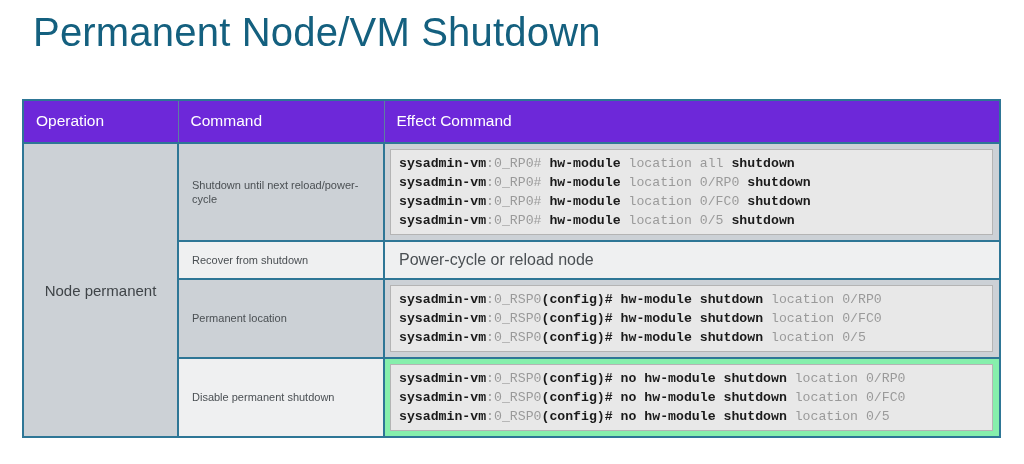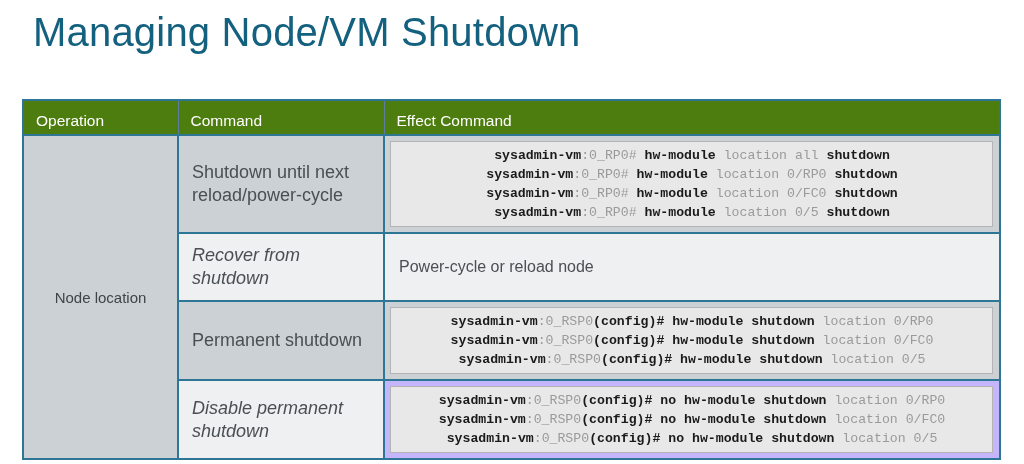--- a/index.html
+++ b/index.html
@@ -42,26 +42,26 @@
   table.grid {
     width: 100%;
     border-collapse: collapse;
     table-layout: fixed;
   }
   table.grid col.c-op  { width: 154px; }
   table.grid col.c-eff { width: 206px; }
   table.grid col.c-cmd { width: auto;  }
 
   thead th {
-    background: #4d7c0f;
+    background: #6d28d9;
     color: #ffffff;
     font-size: 15.5px;
     font-weight: 400;
     text-align: left;
-    padding: 11px 12px 4px 12px;
+    padding: 11px 12px 12px 12px;
     border-right: 1px solid #5d7ea1;
     border-bottom: 2px solid #2e7696;
     vertical-align: middle;
   }
   thead th:last-child { border-right: none; }
 
   td {
     border-right: 2px solid #2e7696;
     border-bottom: 2px solid #2e7696;
     vertical-align: middle;
@@ -74,33 +74,32 @@
     background: #ccd1d6;
     color: #3f4448;
     font-size: 15px;
     text-align: center;
     padding: 4px 6px;
     border-bottom: none;
   }
 
   td.eff-cell {
     color: #4a4f53;
-    font-size: 18px;
+    font-size: 11px;
     line-height: 1.28;
     padding: 10px 13px;
   }
   td.eff-cell.shade-dark  { background: #ccd1d6; }
-  td.eff-cell.shade-light { background: #eff0f1; font-style: italic; }
+  td.eff-cell.shade-light { background: #eff0f1; }
 
   td.cmd-cell {
     padding: 5px 6px 5px 5px;
-    text-align: center;
   }
   td.cmd-cell.shade-dark  { background: #ccd1d6; }
-  td.cmd-cell.shade-light { background: #c4b5fd; }
+  td.cmd-cell.shade-light { background: #86efac; }
 
   .cmd-box {
     background: #e8e8e8;
     border: 1px solid #b4b4b4;
     padding: 4px 7px 4px 8px;
   }
   .cmd-line {
     font-family: "Liberation Mono", monospace;
     font-size: 13.2px;
     line-height: 1.44;
@@ -122,55 +121,55 @@
     padding: 9px 5px 9px 14px;
     background: #eff0f1;
     margin-left: 9px;
   }
 </style>
 </head>
 <body>
 
 <div class="slide">
 
-  <div class="page-title">Managing Node/VM Shutdown</div>
+  <div class="page-title">Permanent Node/VM Shutdown</div>
 
   <div class="tbl-wrap">
     <table class="grid">
       <colgroup>
         <col class="c-op">
           <col class="c-eff">
           <col class="c-cmd">
       </colgroup>
       <thead>
         <tr>
           <th>Operation</th>
           <th>Command</th>
           <th>Effect Command</th>
         </tr>
       </thead>
       <tbody id="tbody">
           <tr>
-            <td class="op-cell" rowspan="4">Node location</td>
+            <td class="op-cell" rowspan="4">Node permanent</td>
             <td class="eff-cell shade-dark">Shutdown until next reload/power-cycle</td>
             <td class="cmd-cell shade-dark">
               <div class="cmd-box">
                 <div class="cmd-line"><b>sysadmin-vm</b><span class="dim">:0_RP0# </span><b>hw-module</b><span class="dim"> location all </span><b>shutdown</b></div>
                 <div class="cmd-line"><b>sysadmin-vm</b><span class="dim">:0_RP0# </span><b>hw-module</b><span class="dim"> location 0/RP0 </span><b>shutdown</b></div>
                 <div class="cmd-line"><b>sysadmin-vm</b><span class="dim">:0_RP0# </span><b>hw-module</b><span class="dim"> location 0/FC0 </span><b>shutdown</b></div>
                 <div class="cmd-line"><b>sysadmin-vm</b><span class="dim">:0_RP0# </span><b>hw-module</b><span class="dim"> location 0/5 </span><b>shutdown</b></div>
               </div>
             </td>
           </tr>
           <tr>
             <td class="eff-cell shade-light">Recover from shutdown</td>
             <td class="plain-cell">Power-cycle or reload node</td>
           </tr>
           <tr>
-            <td class="eff-cell shade-dark">Permanent shutdown</td>
+            <td class="eff-cell shade-dark">Permanent location</td>
             <td class="cmd-cell shade-dark">
               <div class="cmd-box">
                 <div class="cmd-line"><b>sysadmin-vm</b><span class="dim">:0_RSP0</span><b>(config)# hw-module shutdown</b><span class="dim"> location 0/RP0</span></div>
                 <div class="cmd-line"><b>sysadmin-vm</b><span class="dim">:0_RSP0</span><b>(config)# hw-module shutdown</b><span class="dim"> location 0/FC0</span></div>
                 <div class="cmd-line"><b>sysadmin-vm</b><span class="dim">:0_RSP0</span><b>(config)# hw-module shutdown</b><span class="dim"> location 0/5</span></div>
               </div>
             </td>
           </tr>
           <tr>
             <td class="eff-cell shade-light">Disable permanent shutdown</td>

